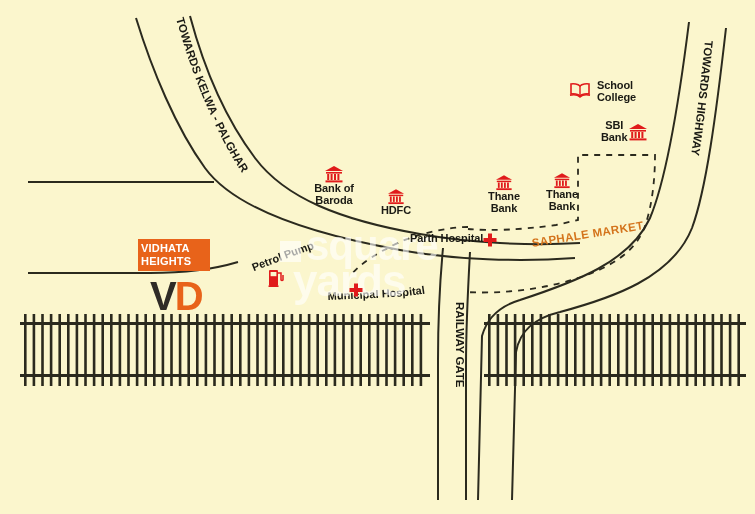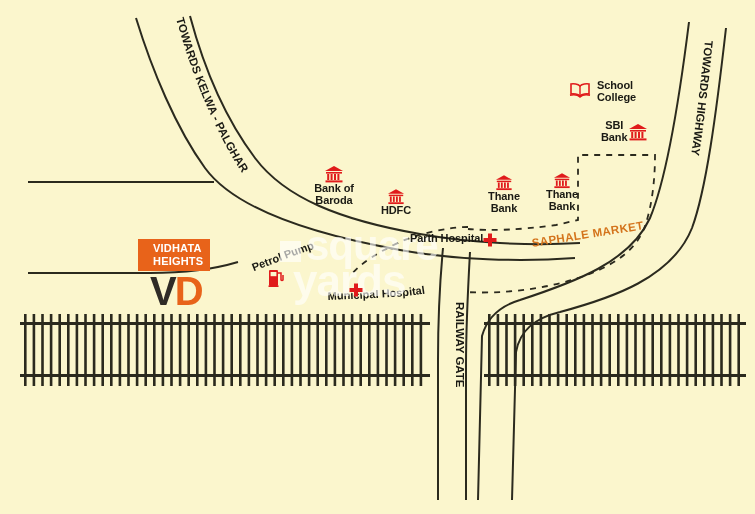--- a/index.html
+++ b/index.html
@@ -15,24 +15,24 @@
   .poi{position:absolute;display:flex;flex-direction:column;align-items:center;}
   .poi-label{
     font-size:11px;font-weight:bold;color:#1a1a14;
     text-align:center;line-height:11.5px;white-space:pre-line;
     letter-spacing:-0.1px;
   }
   .poi-icon{display:block;line-height:0;}
   .logo-box{position:absolute;left:138px;top:239px;width:72px;}
   .logo-band{
     background:#e8631a;color:#ffffff;font-size:11px;font-weight:bold;
-    line-height:12.5px;padding:3px 5px 4px 15px;letter-spacing:0.2px;
+    line-height:12.5px;padding:3px 5px 4px 3px;letter-spacing:0.2px;
   }
   .logo-vd{
-    margin-left:12px;font-size:40px;font-weight:bold;
+    margin-top:5px;margin-left:12px;font-size:40px;font-weight:bold;
     letter-spacing:-2px;line-height:40px;
   }
   .logo-v{color:#2f2b26;}
   .logo-d{color:#e8631a;}
   .market-label{
     position:absolute;left:531px;top:237px;
     font-size:11.5px;font-weight:bold;color:#d4741c;
     transform:rotate(-9deg);transform-origin:0 0;letter-spacing:0.4px;
     white-space:nowrap;
   }

